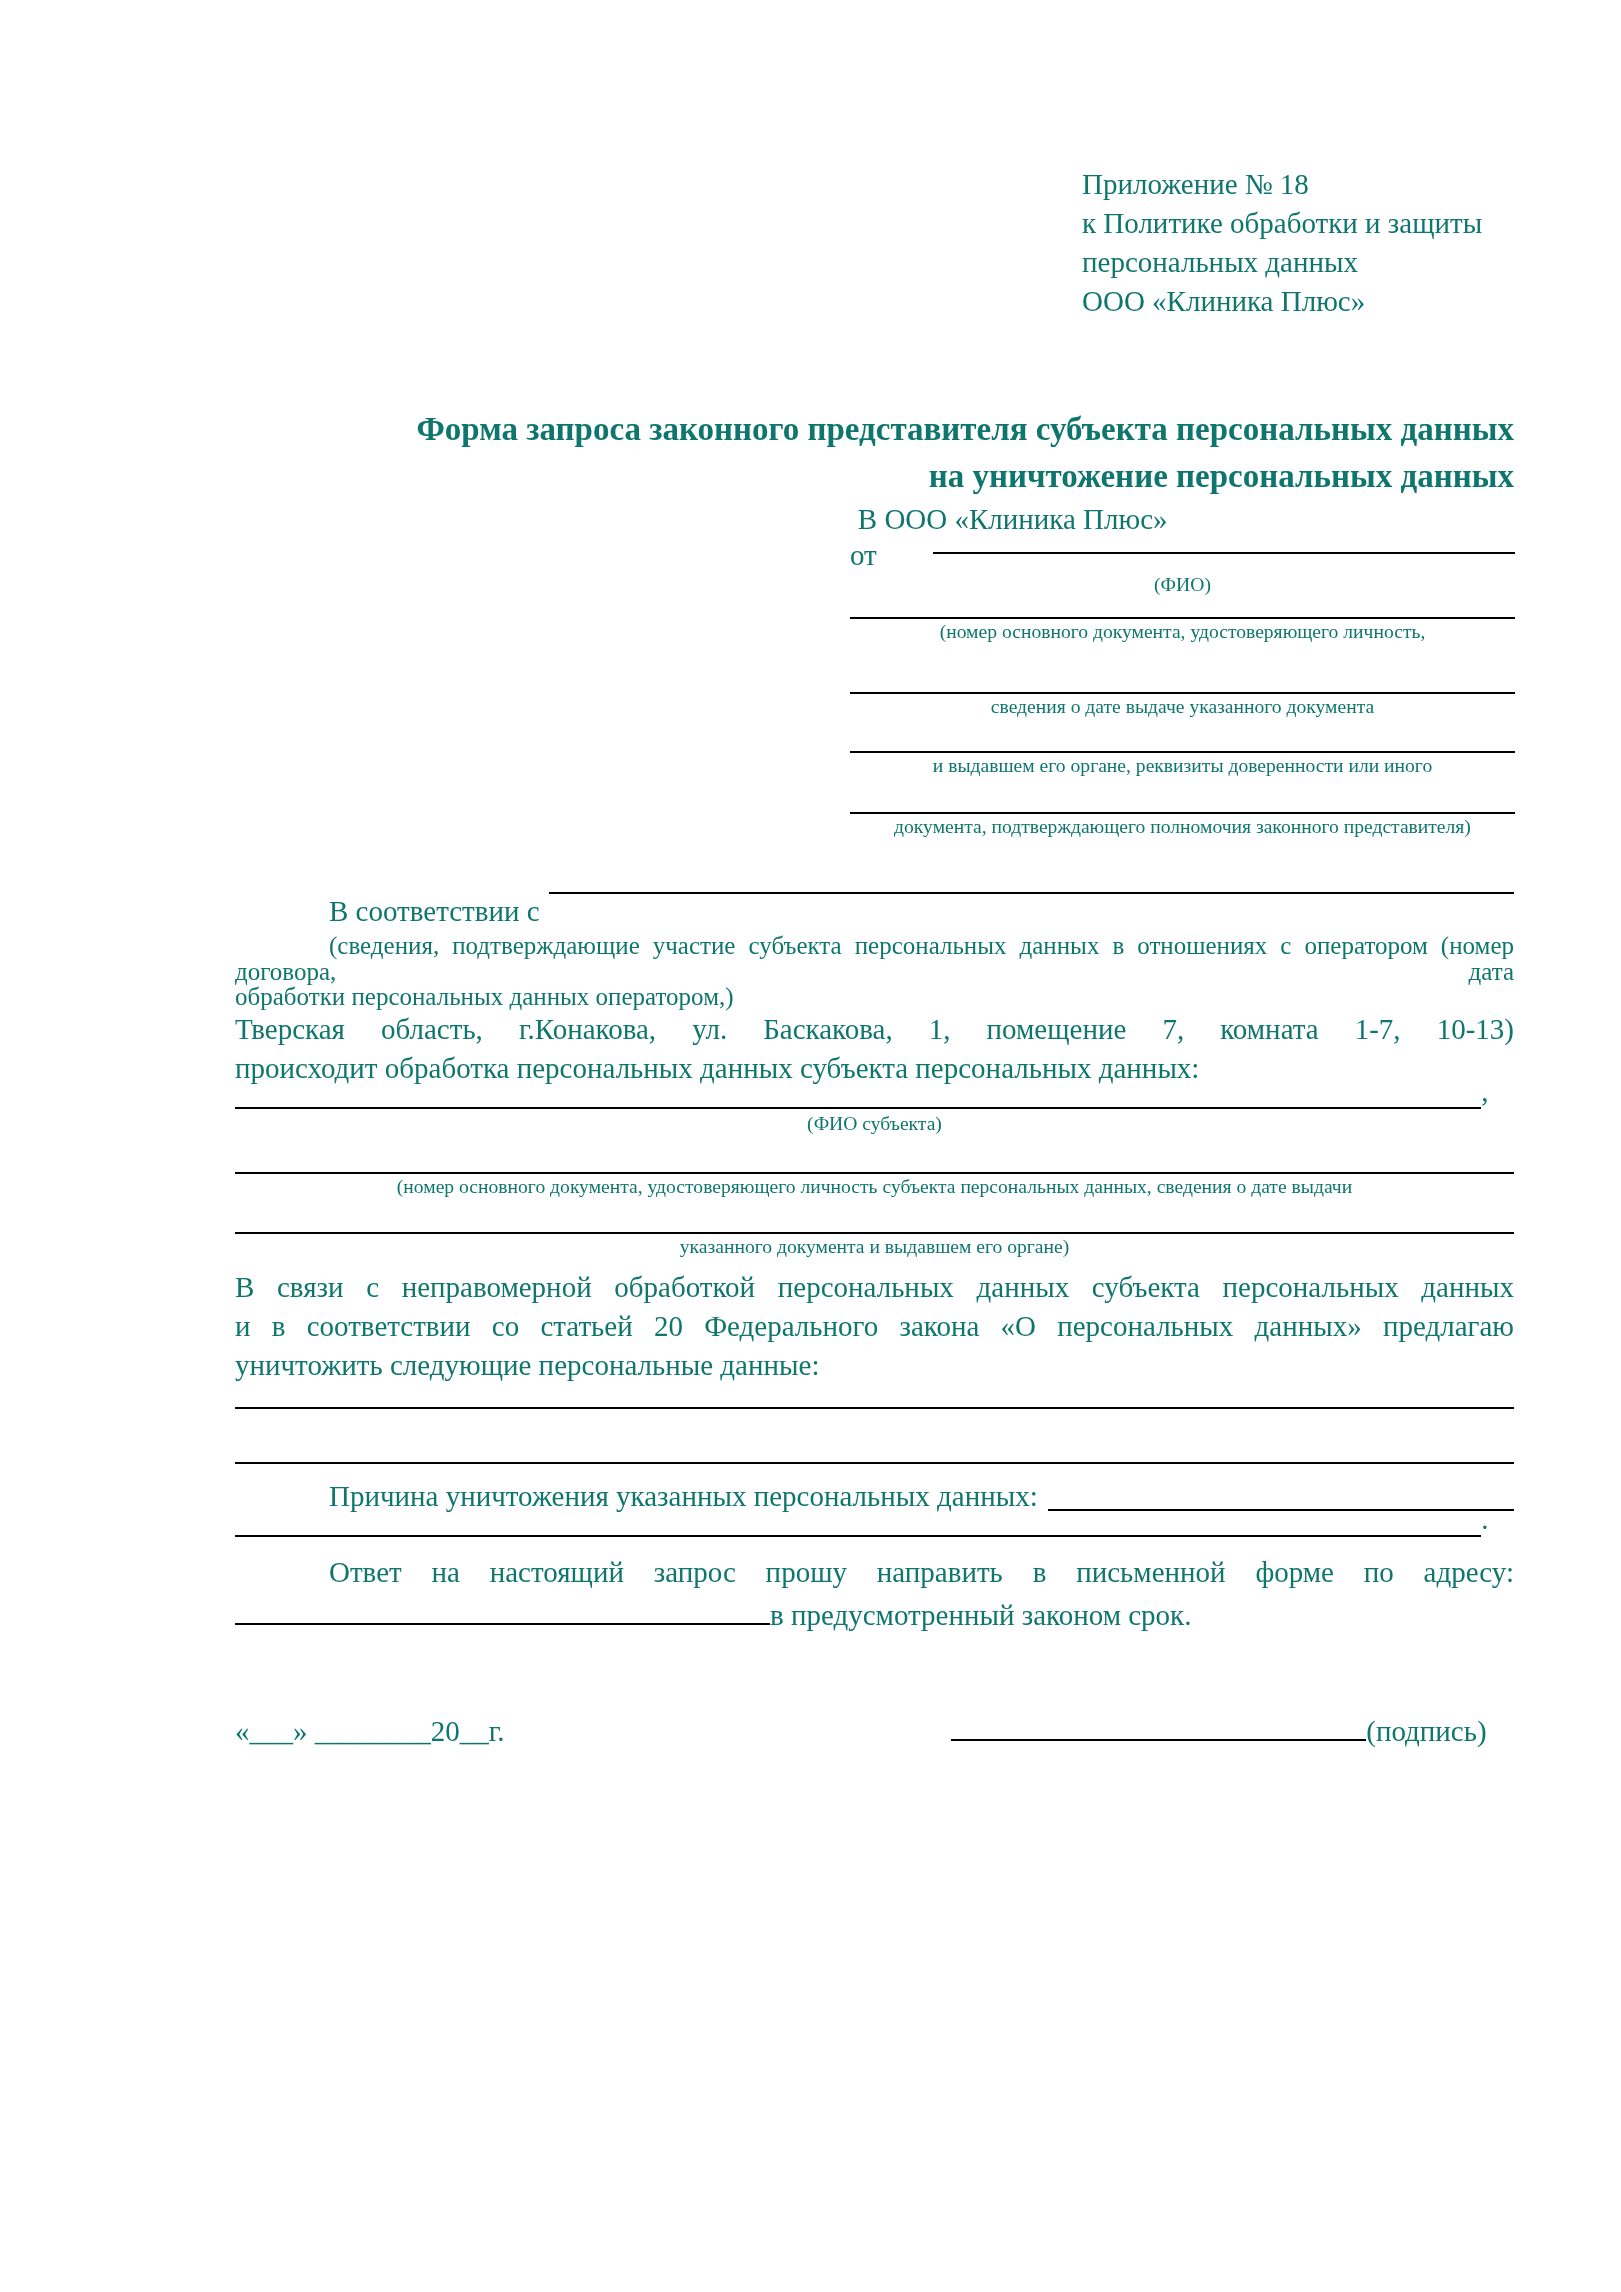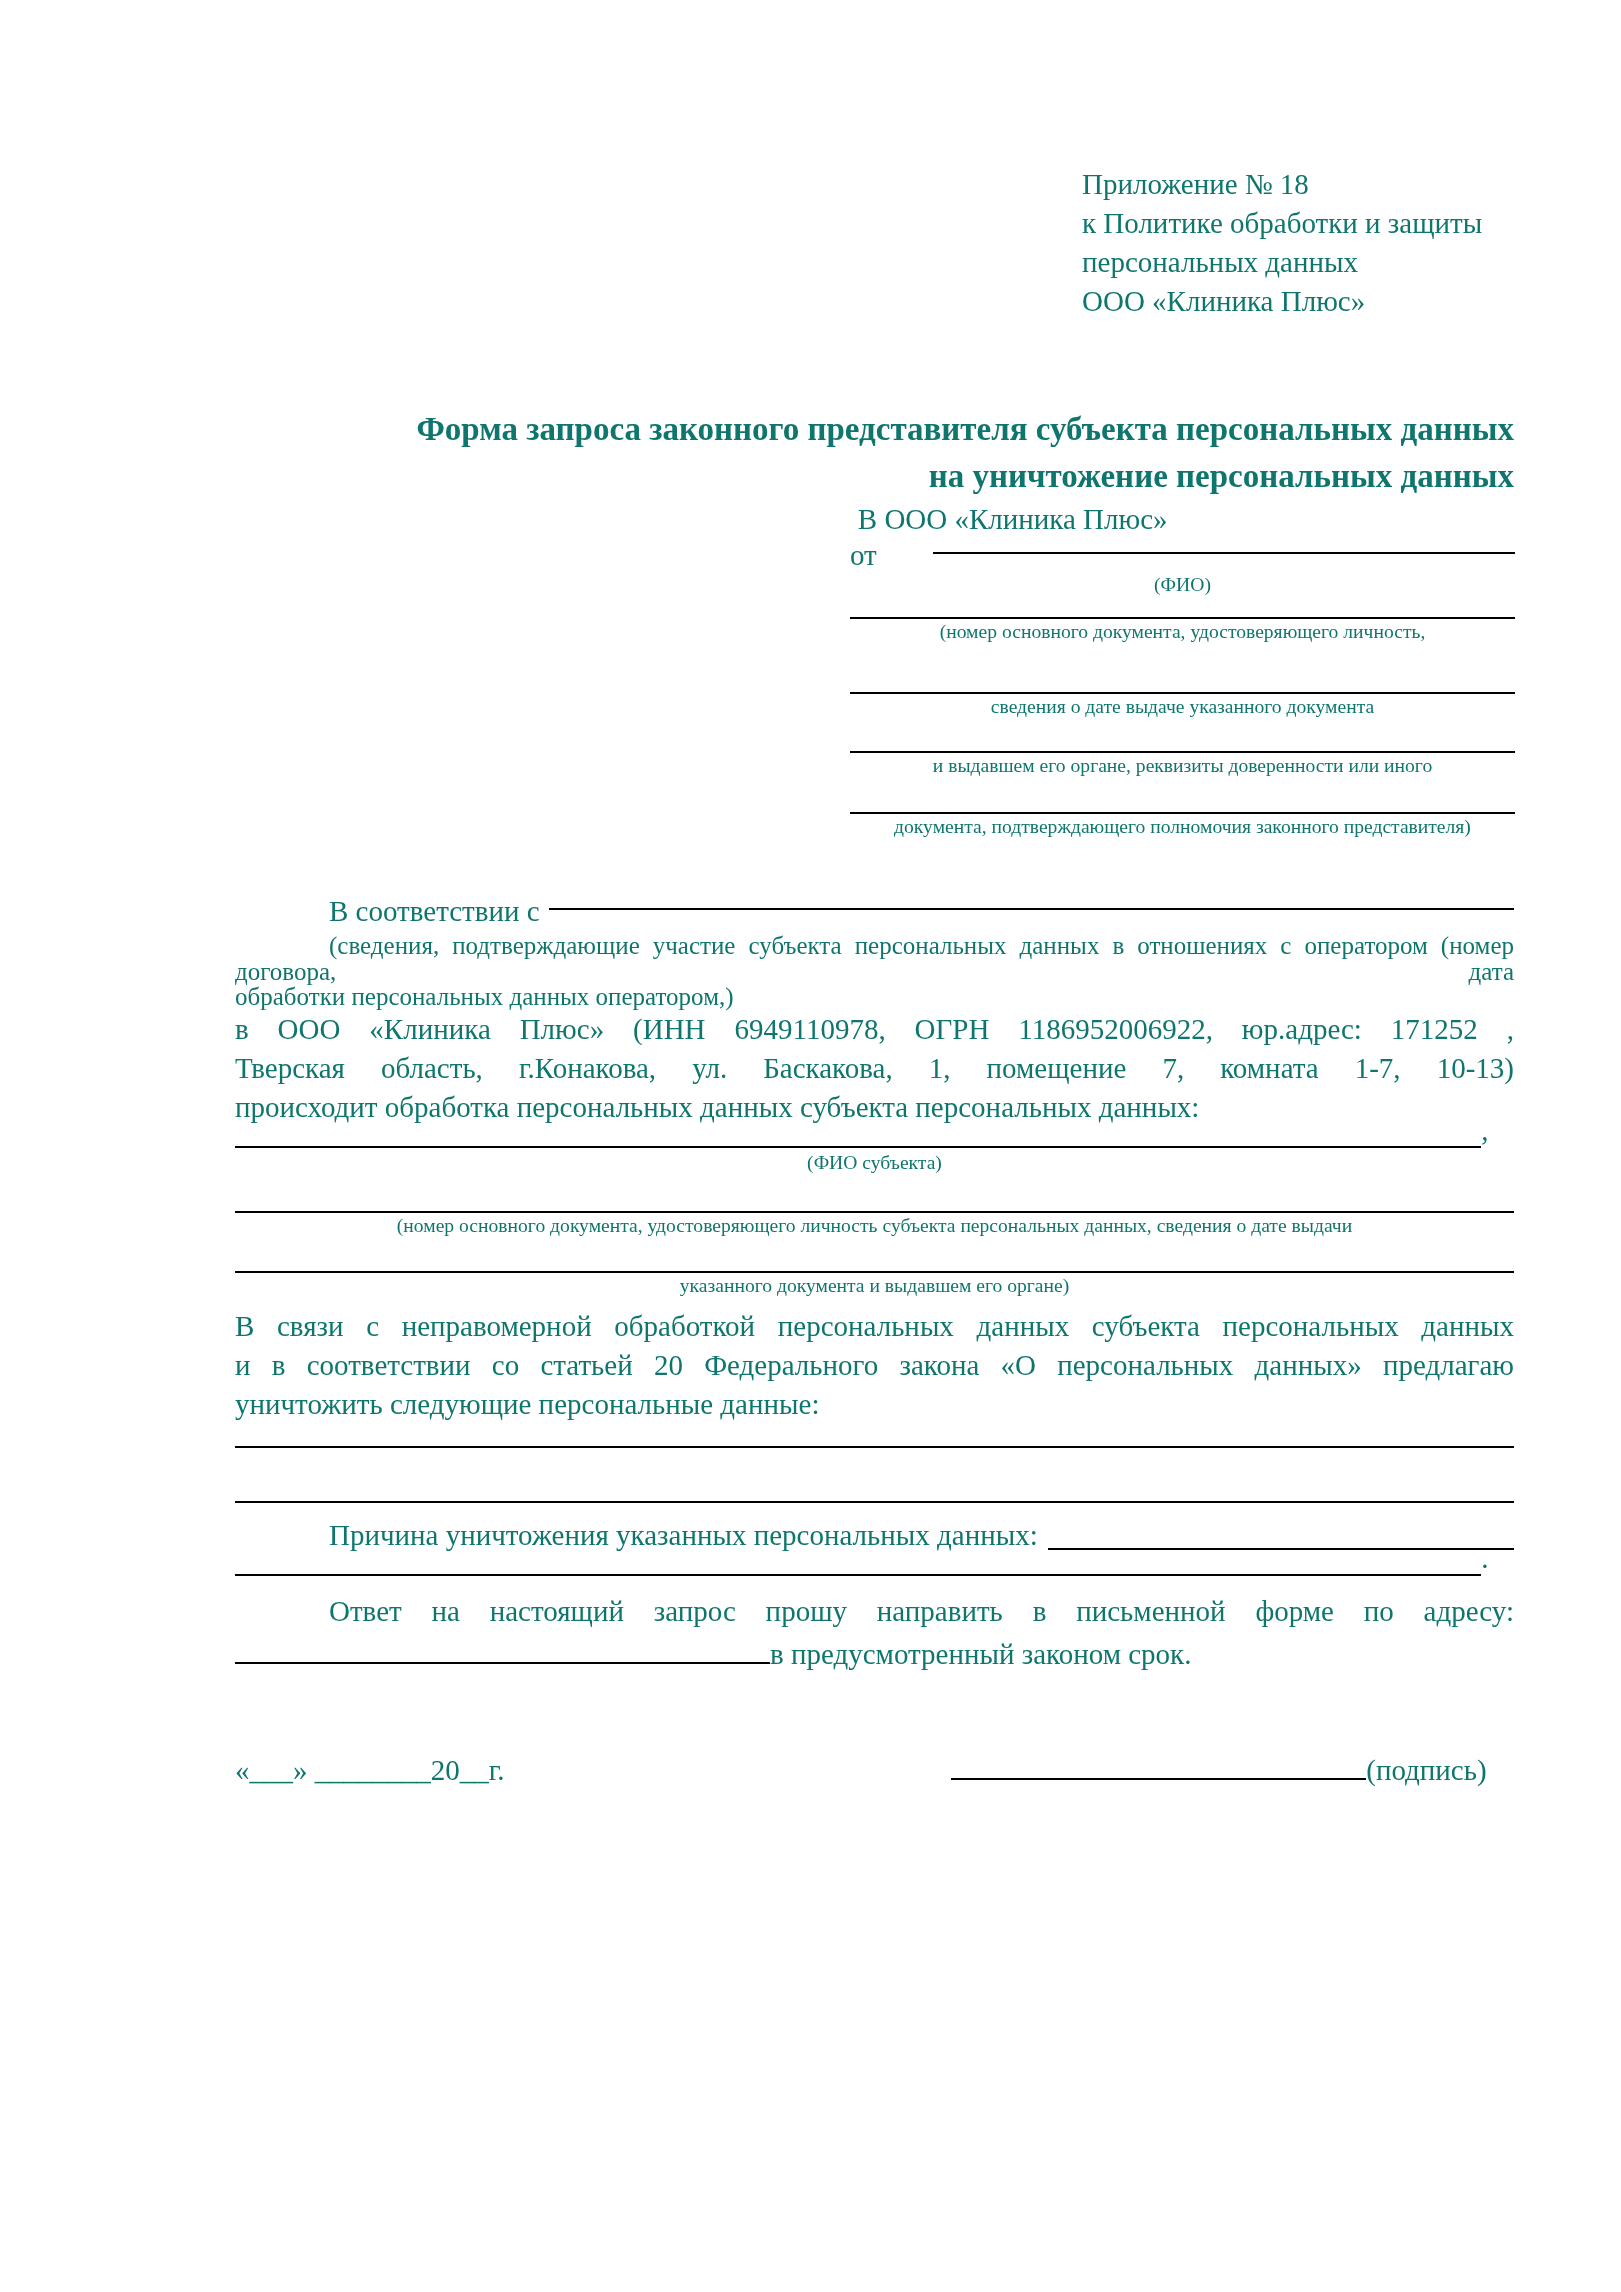--- a/index.html
+++ b/index.html
@@ -26,21 +26,21 @@
   .addr-org { line-height:39px; padding-left:7.8px; }
   .from-row { display:flex; align-items:center; height:33px;gap:46px; }
   .from-row .lbl { flex:none; }
   .fill { flex:1 1 auto; border-bottom:2.9px solid #000; margin-bottom:4.9px; margin-left:9.8px; }
   .cap { font-size:19.6px; line-height:25.5px; }
   .center { text-align:center; }
   .ul { border-bottom:2.9px solid #000; }
   .ul1 { height:19.6px; } .ul2 { height:47px; } .ul3 { height:32px; } .ul4 { height:33px; }
 
   
-  .accordance { margin-top:53px; display:flex; align-items:center; line-height:39px; }
+  .accordance { margin-top:53px; display:flex; align-items:flex-start; line-height:39px; }
   .accordance .lead { margin-left:94px; flex:none; }
 
   
   .cap-par { margin-top:2px; font-size:25px; line-height:25.5px; text-align:justify; }
   .jl { text-align:justify; text-align-last:justify; }
   .ti { text-indent:94px; }
 
   .body-par { font-size:29px; line-height:39px; }
 
   .fio-row { display:flex; align-items:flex-end; height:23.5px; padding-right:25.5px; }
@@ -106,21 +106,20 @@
       <span class="lead">В соответствии с</span>
       <span class="fill"></span>
     </div>
 
     <div class="cap-par">
       <div class="jl ti">(сведения, подтверждающие участие субъекта персональных данных в отношениях с оператором (номер договора, дата</div>
       <div>обработки персональных данных оператором,)</div>
     </div>
 
     <div class="body-par">
-      <div class="jl">в ООО «Клиника Плюс» (ИНН 6949110978, ОГРН 1186952006922, юр.адрес: 171252 ,</div>
       <div class="jl">Тверская область, г.Конакова, ул. Баскакова, 1, помещение 7, комната 1-7, 10-13)</div>
       <div>происходит обработка персональных данных субъекта персональных данных:</div>
     </div>
 
     <div class="fio-row">
       <span class="fill"></span>
         <span>,</span>
     </div>
     <div class="cap center">(ФИО субъекта)</div>
 

